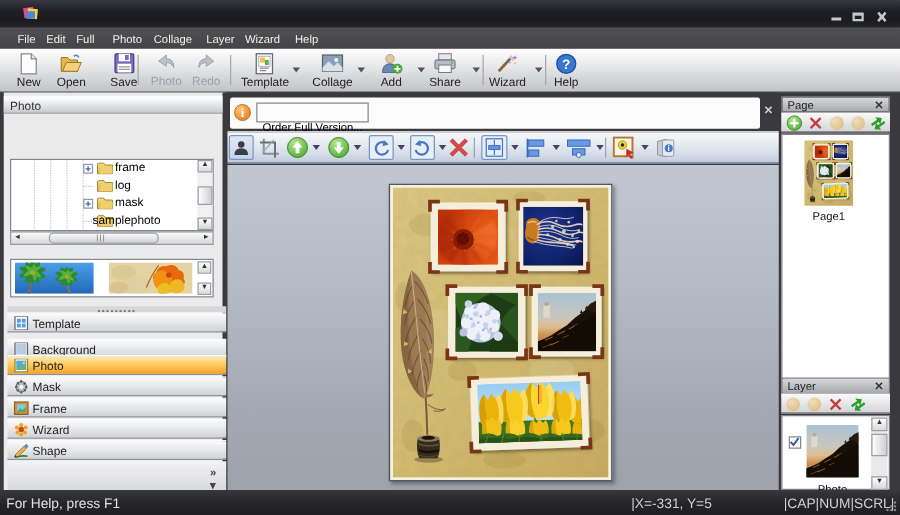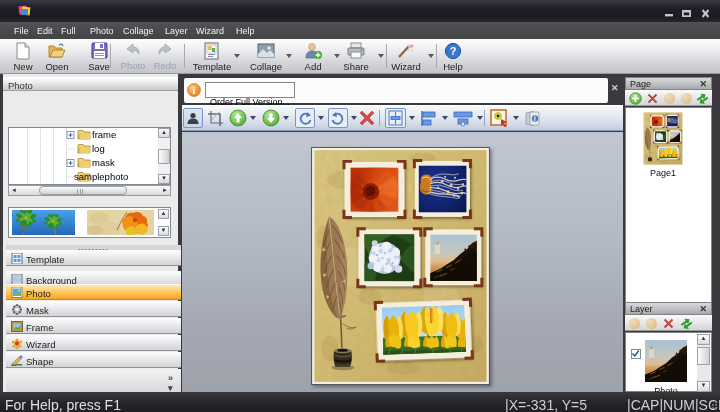--- a/index.html
+++ b/index.html
@@ -55,21 +55,21 @@
 #page { position:absolute; left:129px; top:15px; width:179px; height:238px; border:1px solid #55565c; box-shadow:2px 2px 3px rgba(40,40,50,.45); }
 
 
 #rightcol { position:absolute; left:625px; top:0; width:87px; height:318px; }
 .rpanel-head { position:absolute; left:0; width:87px; height:13px;
   background:linear-gradient(#d8d9db,#a9aaad); border:1px solid #808085; font-size:9px; color:#222; padding:1px 0 0 4px; }
 .rpanel-head .x { position:absolute; right:4px; top:1px; color:#333; font-weight:bold; font-size:9px; }
 .rpanel-tools { position:absolute; left:0; width:87px; height:16px; background:linear-gradient(#fafafa,#d4d5d8); border-bottom:1px solid #999; }
 .rpanel-body { position:absolute; left:0; width:87px; background:#fff; border:1px solid #808085; }
 #statusbar { position:absolute; left:0; top:392px; width:720px; height:20px;
-  background:linear-gradient(#38383c,#242428 60%,#202024); color:#e0e0e0; font-size:14px; }
+  background:linear-gradient(#38383c,#242428 60%,#202024); color:#e0e0e0; font-size:11px; }
 </style>
 </head>
 <body>
 <div id="win">
   <div id="titlebar">
     <svg id="appicon" viewBox="0 0 13 13">
         <rect x="1" y="2" width="8" height="8" fill="#e8468c" transform="rotate(-8 5 6)"></rect>
         <rect x="4" y="3" width="8" height="8" fill="#f5d23c" transform="rotate(6 8 7)"></rect>
         <rect x="3" y="5" width="7" height="6" fill="#4a8ad4"></rect>
       </svg>

